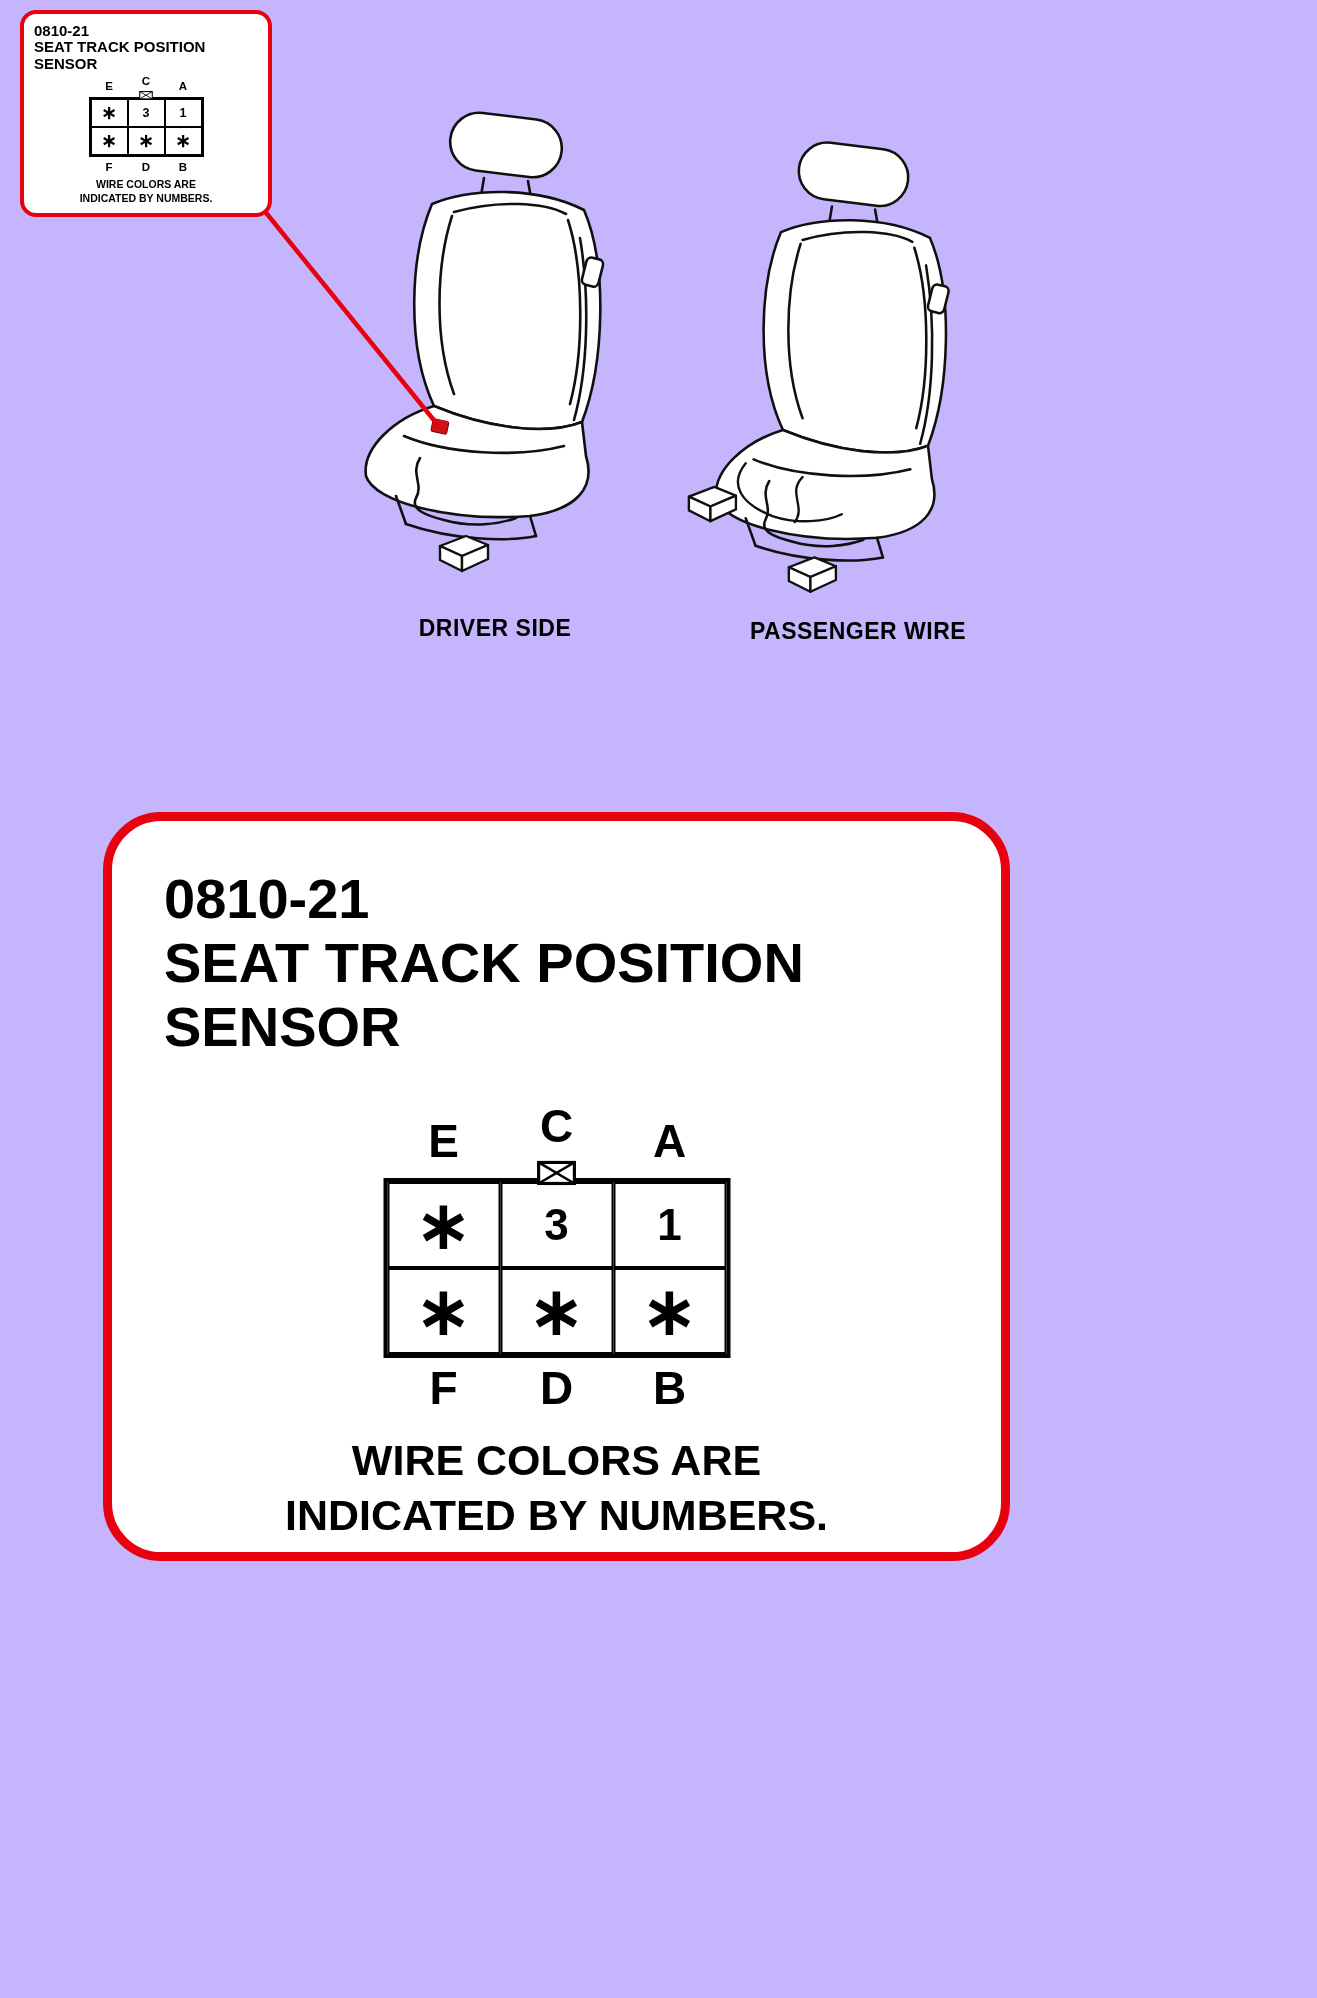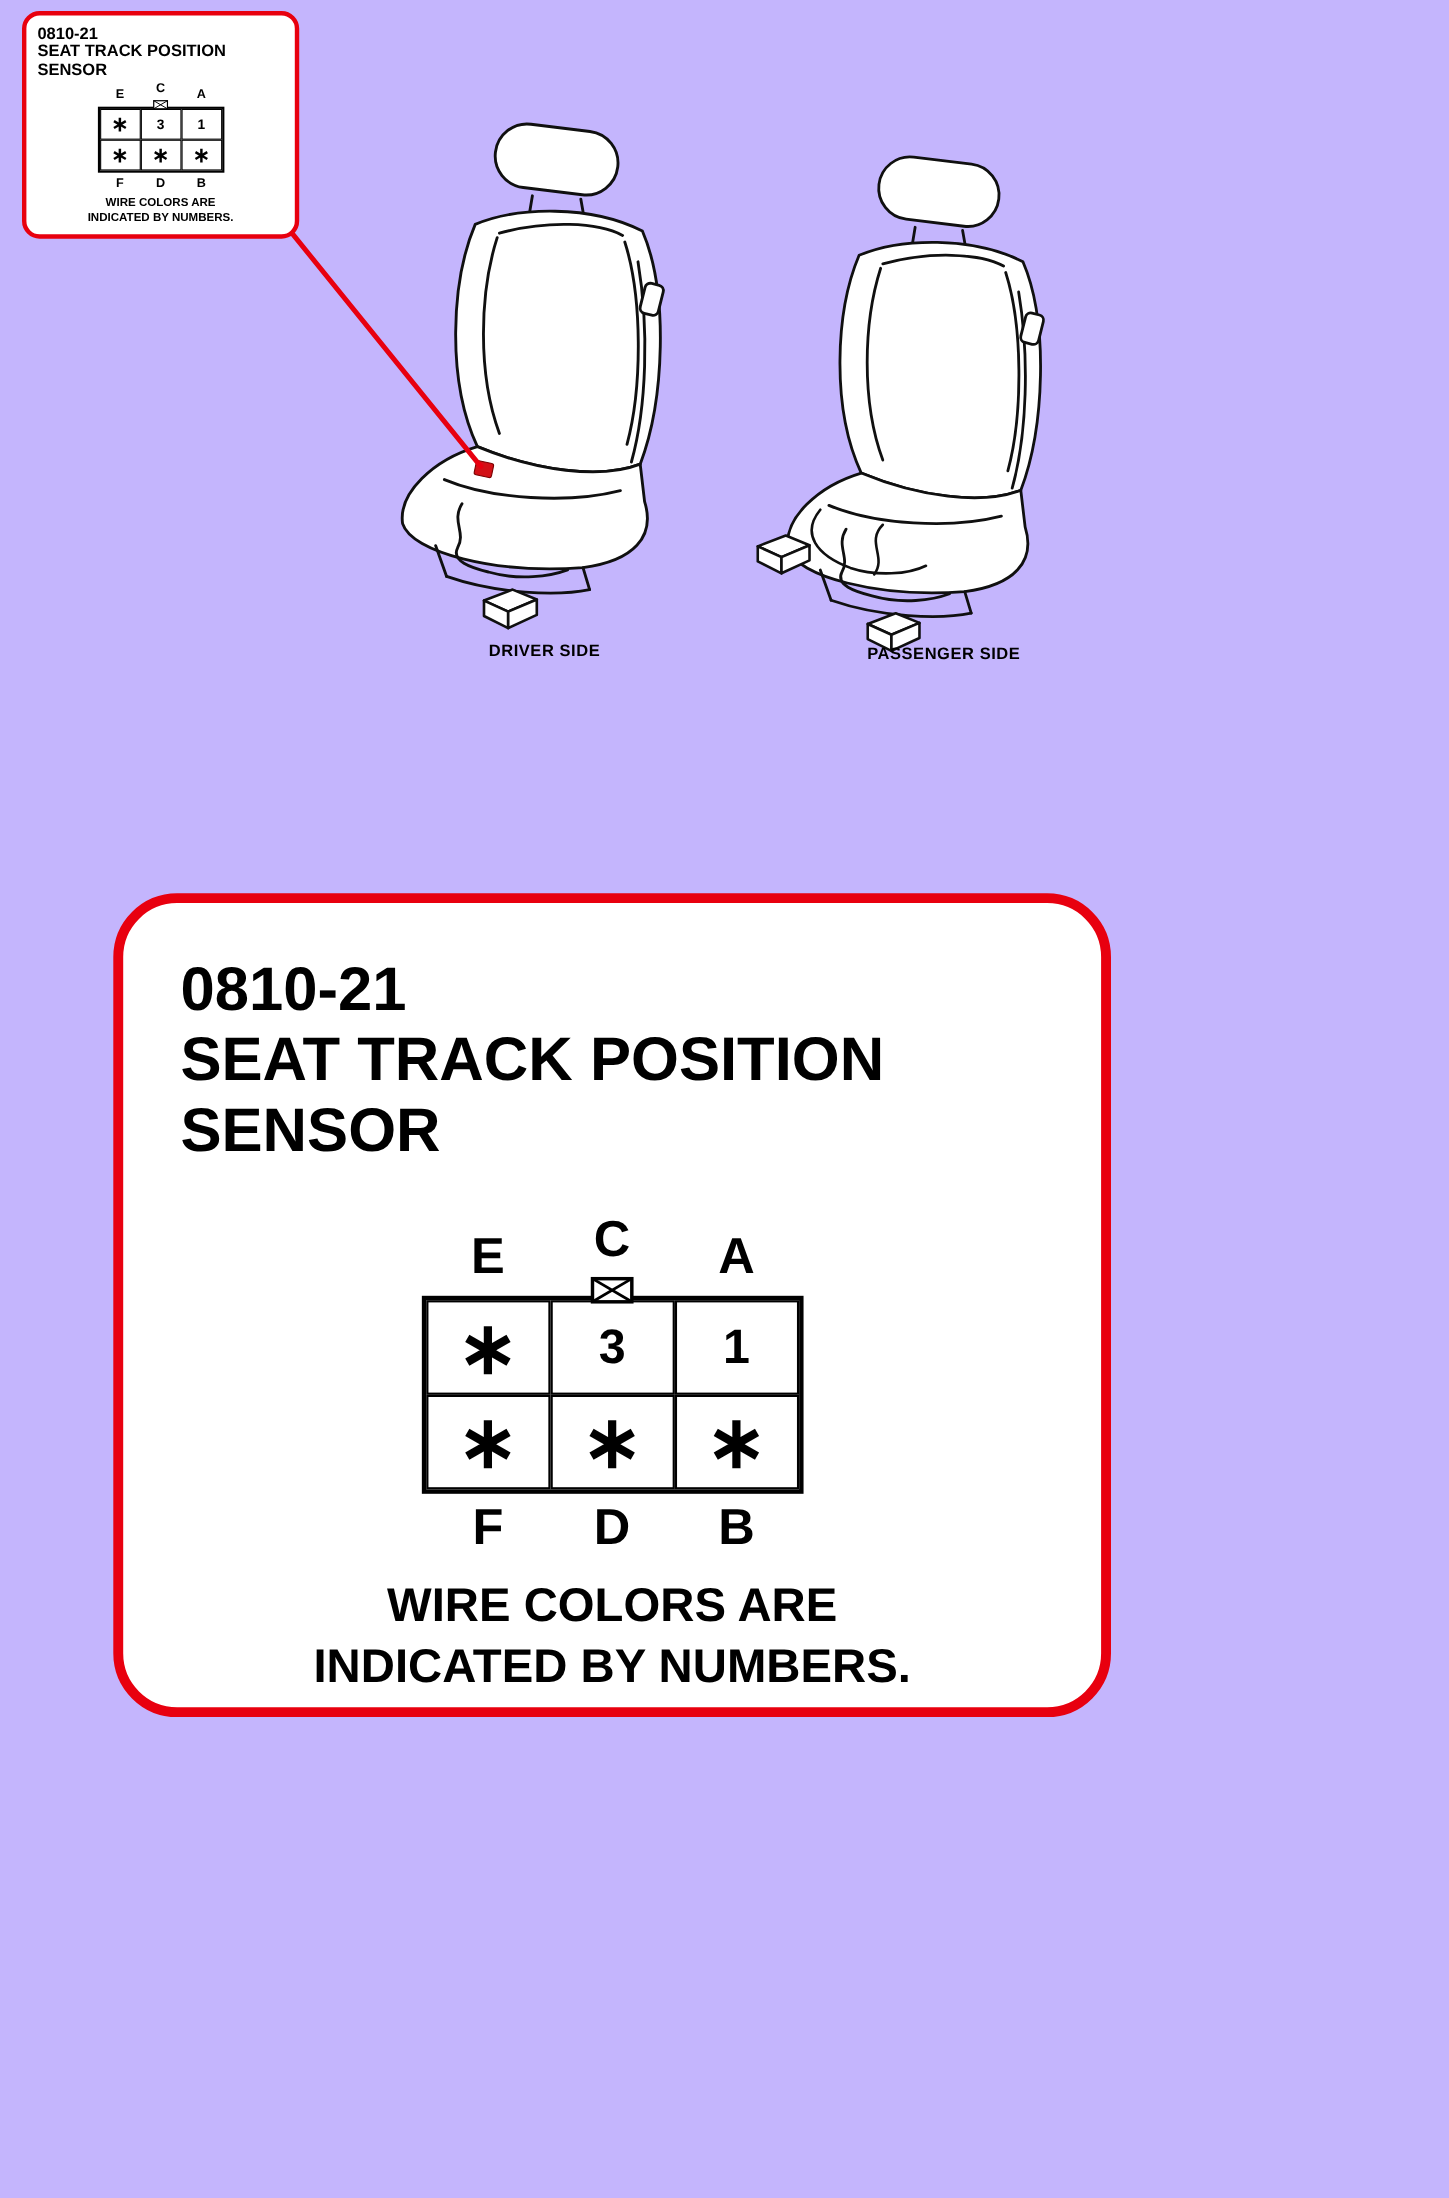--- a/index.html
+++ b/index.html
@@ -29,21 +29,21 @@
   .pin-lbl{text-align:center;font-size:var(--lfs);line-height:1.05;}
   .lbl-c{position:relative;top:var(--craise);}
   .grid-wrap{position:relative;}
   .bowtie{position:absolute;left:50%;top:0;transform:translate(-50%,-70%);width:var(--bw);height:auto;display:block;}
   .pin-grid{display:grid;grid-template-columns:repeat(3,var(--cw));border:var(--ob) solid #000;background:#fff;}
   .cell{height:var(--ch);border:var(--ib) solid #000;display:flex;align-items:center;justify-content:center;font-size:var(--cfs);}
   .cell.star{font-size:calc(var(--cfs) * 1.5);}
 
   
   .art{position:absolute;left:0;top:0;width:1317px;height:660px;z-index:1;}
-  .side-label{position:absolute;font-size:15px;font-weight:700;text-align:center;letter-spacing:.5px;z-index:2;}
+  .side-label{position:absolute;font-size:23px;font-weight:700;text-align:center;letter-spacing:.5px;z-index:2;margin-top:32px;}
   .side-label.driver{left:330px;top:583px;width:330px;}
   .side-label.passenger{left:688px;top:586px;width:340px;}
 </style>
 </head>
 <body>
 
 <div class="page">
 
   <svg class="art" viewBox="0 0 1317 660" xmlns="http://www.w3.org/2000/svg" xmlns:xlink="http://www.w3.org/1999/xlink">
     <defs>
@@ -122,21 +122,21 @@
       </div>
     </div>
 
     <div class="s-note">
       <div>WIRE COLORS ARE</div>
       <div>INDICATED BY NUMBERS.</div>
     </div>
   </div>
 
   <div class="side-label driver">DRIVER SIDE</div>
-  <div class="side-label passenger">PASSENGER SIDE</div>
+  <div class="side-label passenger">PASSENGER WIRE</div>
 
   <div class="callout big-callout">
     <div class="b-heading">
       <div>0810-21</div>
       <div>SEAT TRACK POSITION</div>
       <div>SENSOR</div>
     </div>
 
     <div class="connector lg">
       <div class="conn-top-labels">

